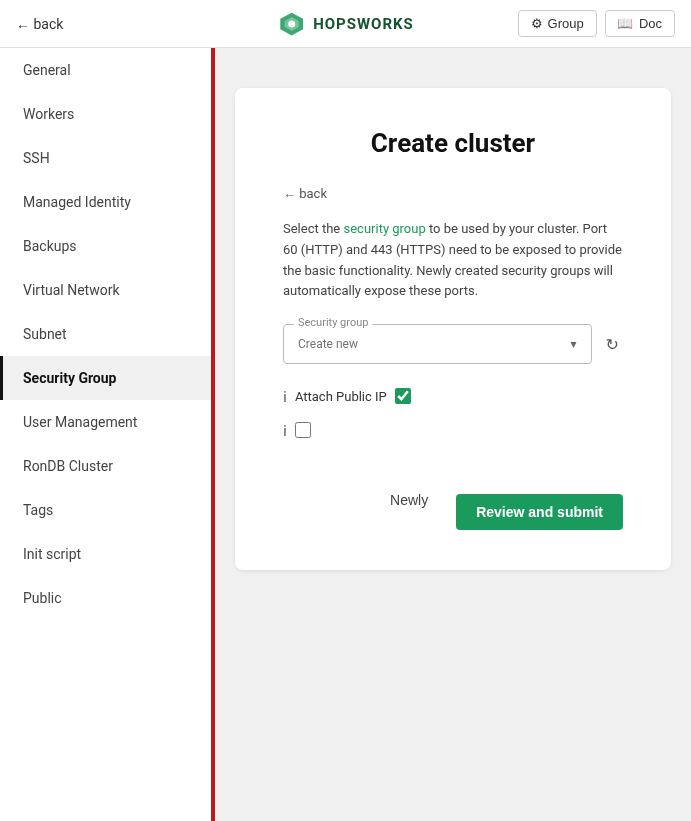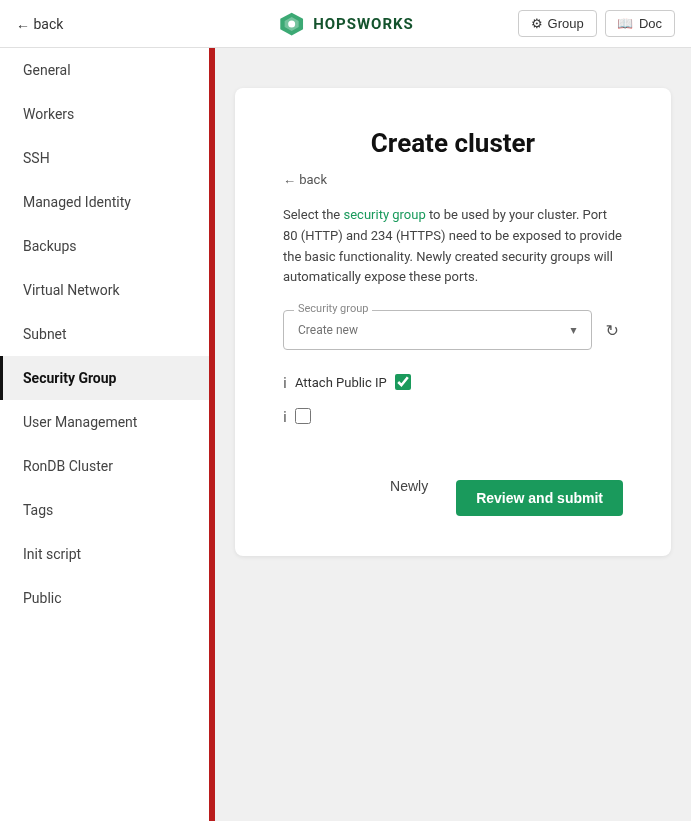--- a/index.html
+++ b/index.html
@@ -68,21 +68,21 @@
     
     .layout {
       display: flex;
       height: calc(821px - 48px);
     }
 
     
     .sidebar {
       width: 215px;
       background: #fff;
-      border-right: 6px solid #b91c1c;
+      border-right: 4px solid #b91c1c;
       overflow-y: auto;
       flex-shrink: 0;
     }
     .sidebar-item {
       display: flex;
       align-items: center;
       padding: 14px 20px;
       font-size: 14px;
       color: #444;
       cursor: pointer;
@@ -109,21 +109,21 @@
       background: #fff;
       border-radius: 8px;
       padding: 40px 48px;
       width: 440px;
       box-shadow: 0 1px 4px rgba(0,0,0,0.08);
     }
     .card-title {
       font-size: 26px;
       font-weight: 700;
       text-align: center;
-      margin-bottom: 14px;
+      margin-bottom: 28px;
       color: #111;
     }
     .card-back {
       display: flex;
       align-items: center;
       gap: 4px;
       font-size: 13px;
       color: #555;
       cursor: pointer;
       margin-bottom: 18px;
@@ -282,21 +282,21 @@
 
   <main class="main">
     <div class="card">
       <h1 class="card-title">Create cluster</h1>
 
       <div class="card-back">
         <span>← back</span>
       </div>
 
       <p class="card-description">
-        <span>Select the </span><a href="#">security group</a><span> to be used by your cluster. Port 80 (HTTP) and 234 (HTTPS) need to be exposed to provide the basic functionality. Newly created security groups will automatically expose these ports.</span>
+        <span>Select the </span><a href="#">security group</a><span> to be used by your cluster. Port 60 (HTTP) and 443 (HTTPS) need to be exposed to provide the basic functionality. Newly created security groups will automatically expose these ports.</span>
       </p>
 
       <div class="form-group">
         <div class="select-wrapper">
           <span class="select-label">Security group</span>
           <div class="select-inner">
             <span class="select-value">Create new</span>
             <span class="select-arrow">▾</span>
           </div>
         </div>

